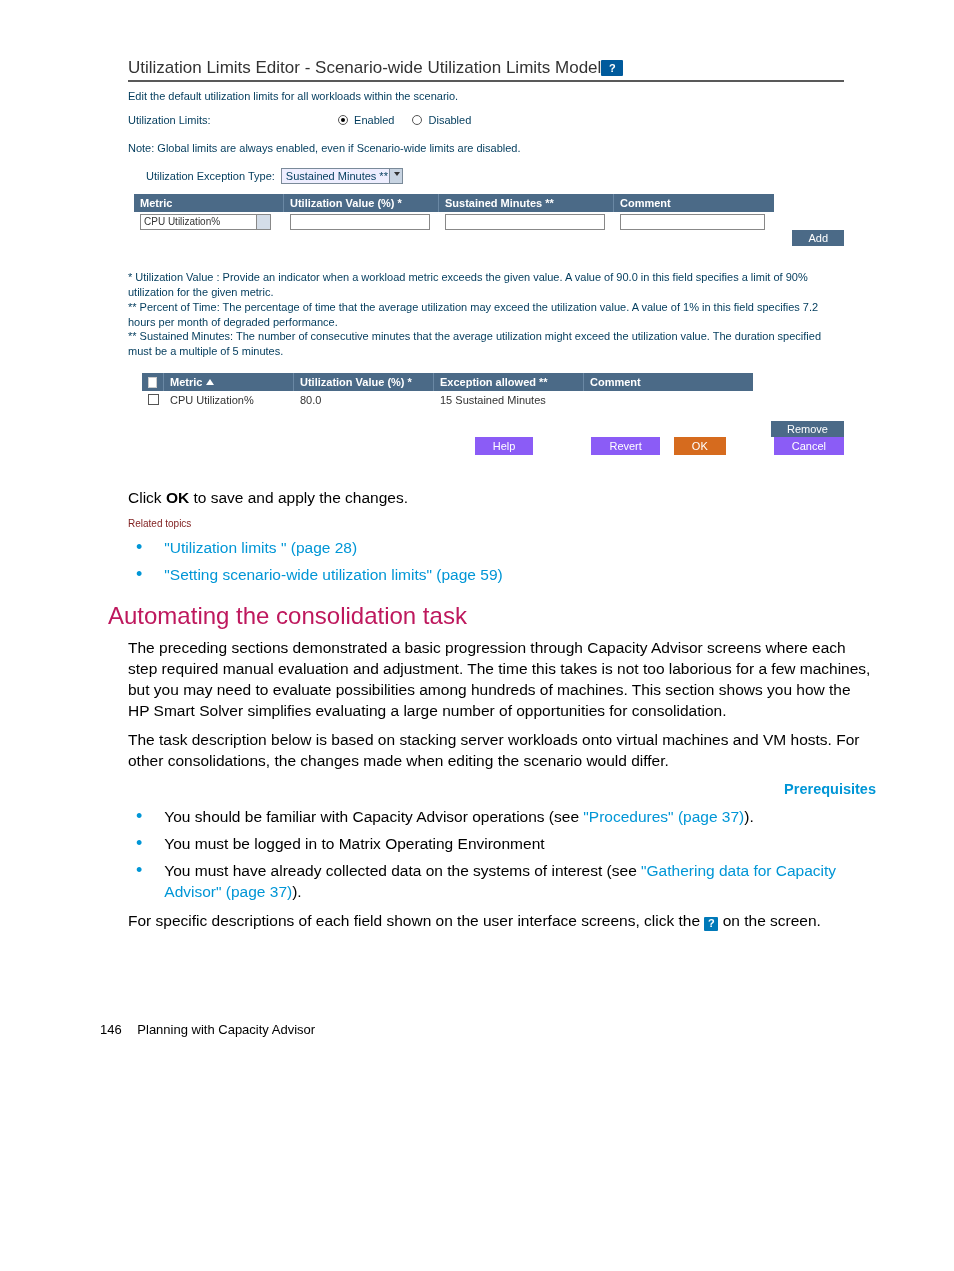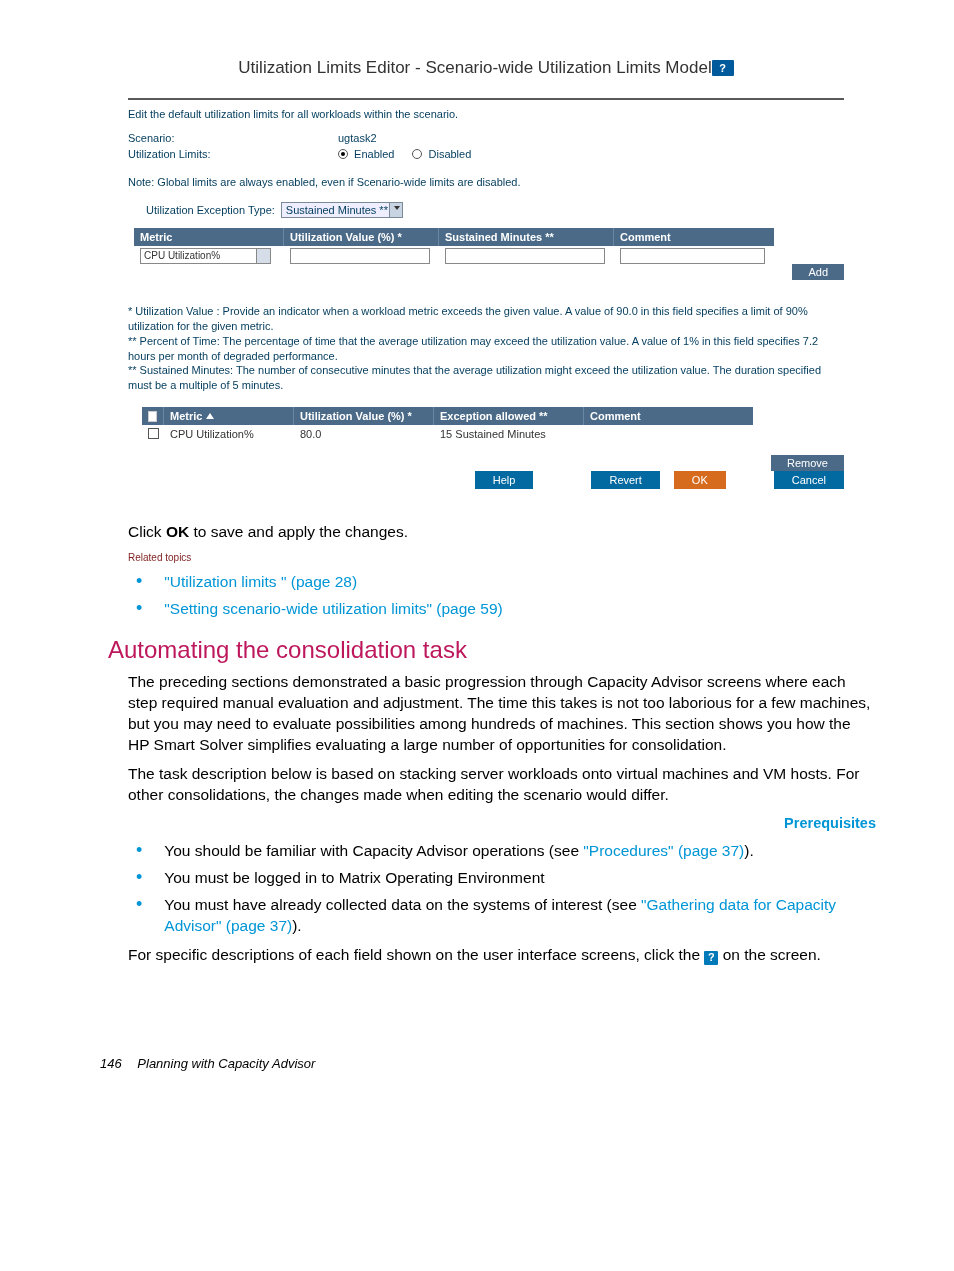--- a/index.html
+++ b/index.html
@@ -1,20 +1,20 @@
 <!DOCTYPE html>
 <html><head>
 <meta charset="utf-8">
 <style>
   * { box-sizing: border-box; margin: 0; padding: 0; }
   body { font-family: Arial, Helvetica, sans-serif; background:#fff; color:#000; width:954px; }
   .page { padding: 58px 50px 40px 50px; }
   .screenshot-wrap { margin-left:78px; margin-right:60px; }
   .screenshot { border:0; }
-  .ss-top { display:flex; justify-content:center; align-items:center; border-bottom:2px solid #595959; padding-bottom:20px; margin-bottom:8px;}
+  .ss-top { display:flex; justify-content:flex-start; align-items:center; border-bottom:2px solid #595959; padding-bottom:2px; margin-bottom:8px;}
   .ss-title { font-family:Arial,sans-serif; font-size:17px; color:#333; }
   .help-badge { background:#005a9c; color:#fff; width:22px; height:16px; display:flex; align-items:center; justify-content:center; font-size:11px; font-weight:bold; border-radius:1px;}
   .ss-sub { font-family:Arial; font-size:11px; color:#003b5c; margin-bottom:12px;}
   .ss-row { display:flex; font-family:Arial; font-size:11px; color:#003b5c; margin:4px 0; align-items:center;}
   .ss-label { width:210px; }
   .radio-dot { display:inline-block; width:10px; height:10px; border:1px solid #555; border-radius:50%; margin-right:3px; position:relative; top:1px;}
   .radio-dot.checked::after { content:""; position:absolute; left:2px; top:2px; width:4px; height:4px; border-radius:50%; background:#000;}
   .ss-note { font-family:Arial; font-size:11px; color:#003b5c; margin:16px 0 14px 0;}
   .exc-type { font-family:Arial; font-size:11px; color:#003b5c; margin:10px 0; display:flex; align-items:center; gap:6px;}
   .sel-box { border:1px solid #7a8a99; background:#eef; font-size:11px; padding:1px 14px 1px 4px; position:relative; display:inline-block;}
@@ -30,55 +30,51 @@
   .dd-arrow{ position:absolute; right:3px; top:4px; width:0;height:0;border-left:3px solid transparent;border-right:3px solid transparent;border-top:4px solid #333;}
   .side-btn { background:#4b6a87; color:#fff; font-family:Arial; font-size:11px; padding:2px 16px; border:none; white-space:nowrap;}
   .explain { font-family:Arial; font-size:11px; color:#003b5c; margin:24px 0 14px 0; line-height:1.35;}
   .tbl2-head { display:flex; background:#4b6a87; color:#fff; font-family:Arial; font-size:11px; font-weight:bold;}
   .tbl2-head > div { padding:3px 6px; border-right:1px solid #6a88a4; display:flex; align-items:center;}
   .tbl2-row { display:flex; font-family:Arial; font-size:11px; color:#333;}
   .tbl2-row > div { padding:3px 6px;}
   .cb { width:11px; height:11px; border:1px solid #555; background:#fff; display:inline-block;}
   .final-note { font-family:Arial; font-size:11px; color:#003b5c; margin:22px 0 10px 0;}
   .btn-row { display:flex; gap:14px; justify-content:flex-end; align-items:center;}
-  .hp-btn { background:#0369a1; color:#fff; font-family:Arial; font-size:11px; padding:3px 18px; border:none;}
+  .hp-btn { background:#8b5cf6; color:#fff; font-family:Arial; font-size:11px; padding:3px 18px; border:none;}
   .hp-btn.primary { background:#d66b1e;}
   .doc-text { margin-left:78px; margin-right:28px; font-family:"Segoe UI", Arial, sans-serif; font-size:15.5px; color:#000; line-height:1.35; }
   .doc-text p { margin:8px 0;}
   .rt-head { color:#7f1d1d; font-weight:normal; font-size:10px; margin-top:14px;}
   ul.bullets { list-style:none; margin:6px 0 6px 0; padding:0;}
   ul.bullets li { display:flex; gap:22px; margin:6px 0; align-items:flex-start;}
   ul.bullets li .dot { color:#0096d6; font-size:18px; line-height:18px; margin-left:8px;}
   ul.bullets li .li-body { flex:1;}
   a.link { color:#0096d6; text-decoration:none;}
   h2.section { font-family:Liberation Sans, sans-serif; font-weight:400; color:#be185d; font-size:24px; margin:16px 0 8px 58px;}
   .pre-head { color:#0096d6; font-weight:bold; font-size:14.5px; margin-top:6px;text-align:right;}
-  .footer { position:relative; margin-top:90px; font-family:"Segoe UI",Arial,sans-serif; font-size:13px; color:#000;font-style:italic; }
+  .footer { position:relative; margin-top:90px; font-family:"Segoe UI",Arial,sans-serif; font-size:13px; color:#000; }
   .footer .pn { display:inline-block; margin-left:50px;}
   .footer .ft { display:inline-block; margin-left:12px;}
   .help-inline { display:inline-flex; background:#0079b8; color:#fff; width:14px; height:14px; font-size:11px; align-items:center; justify-content:center; font-weight:bold; border-radius:1px; position:relative; top:1px;}
   .sort-arrow { display:inline-block; margin-left:4px; width:0;height:0;border-left:4px solid transparent;border-right:4px solid transparent;border-bottom:6px solid #fff;}
 </style>
 </head>
 <body>
 
 <div class="page">
 
   <div class="screenshot-wrap">
     <div class="screenshot">
       <div class="ss-top">
         <div class="ss-title">Utilization Limits Editor - Scenario-wide Utilization Limits Model</div>
         <div class="help-badge">?</div>
       </div>
       <div class="ss-sub">Edit the default utilization limits for all workloads within the scenario.</div>
 
-      <div class="ss-row">
-        <div class="ss-label">Scenario:</div>
-        <div>ugtask2</div>
-      </div>
       <div class="ss-row">
         <div class="ss-label">Utilization Limits:</div>
         <div style="display:flex; gap:18px; align-items:flex-start;">
           <span><span class="radio-dot checked"></span> <span>Enabled</span></span>
           <span><span class="radio-dot"></span> <span>Disabled</span></span>
         </div>
       </div>
 
       <div class="ss-note">Note: Global limits are always enabled, even if Scenario-wide limits are disabled.</div>
 

